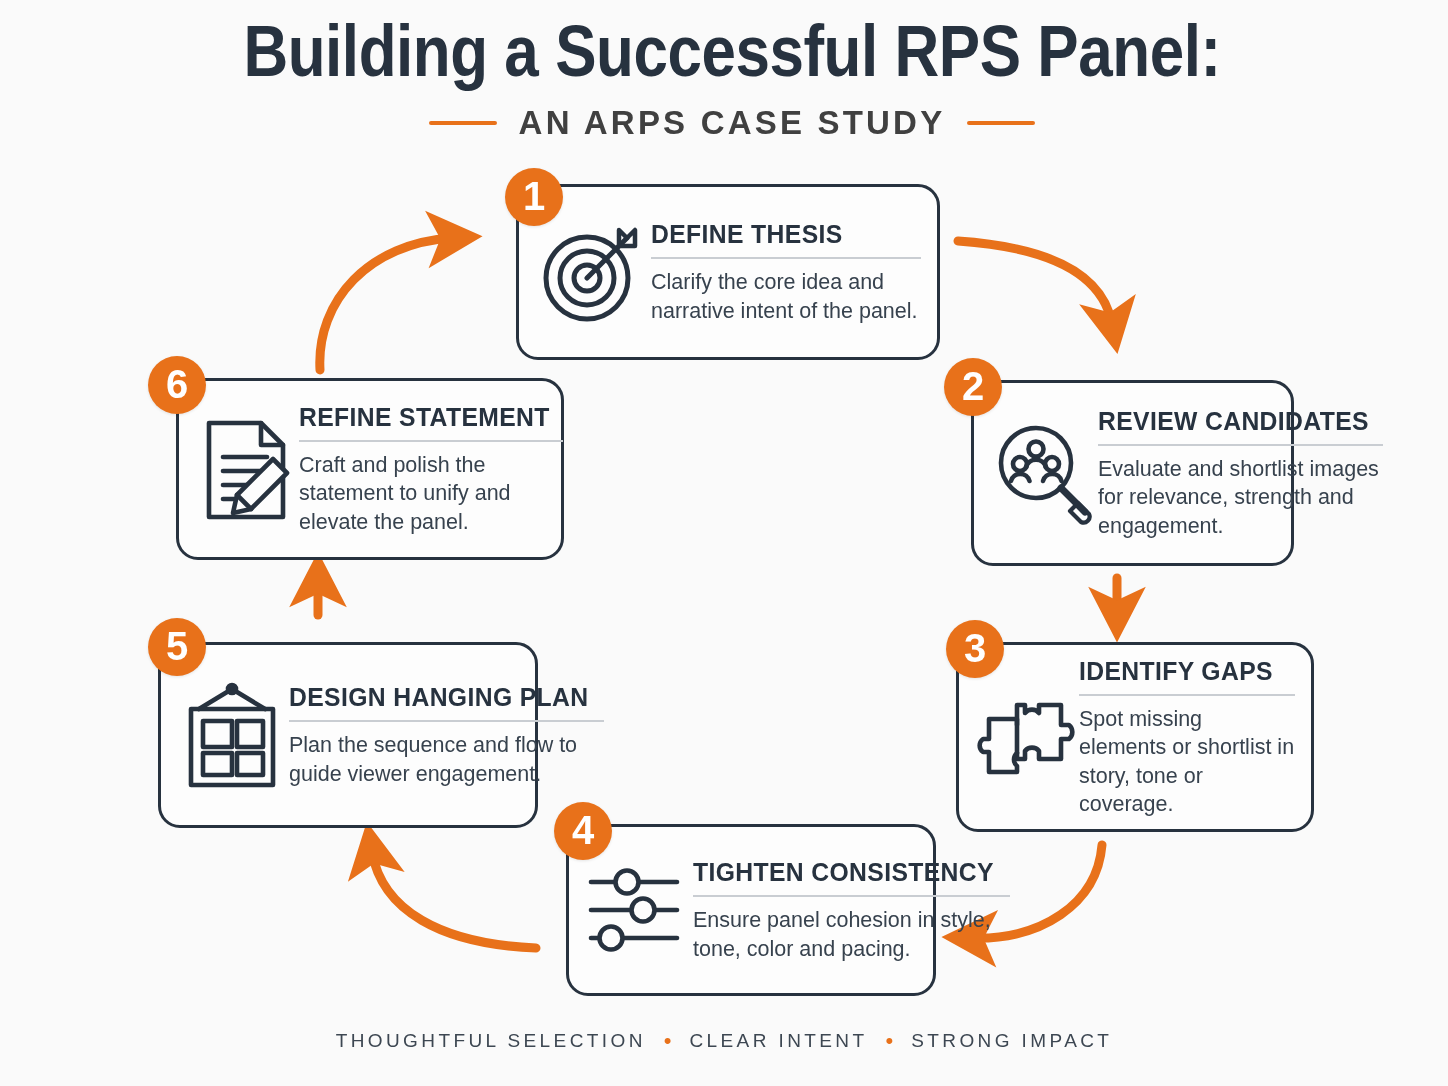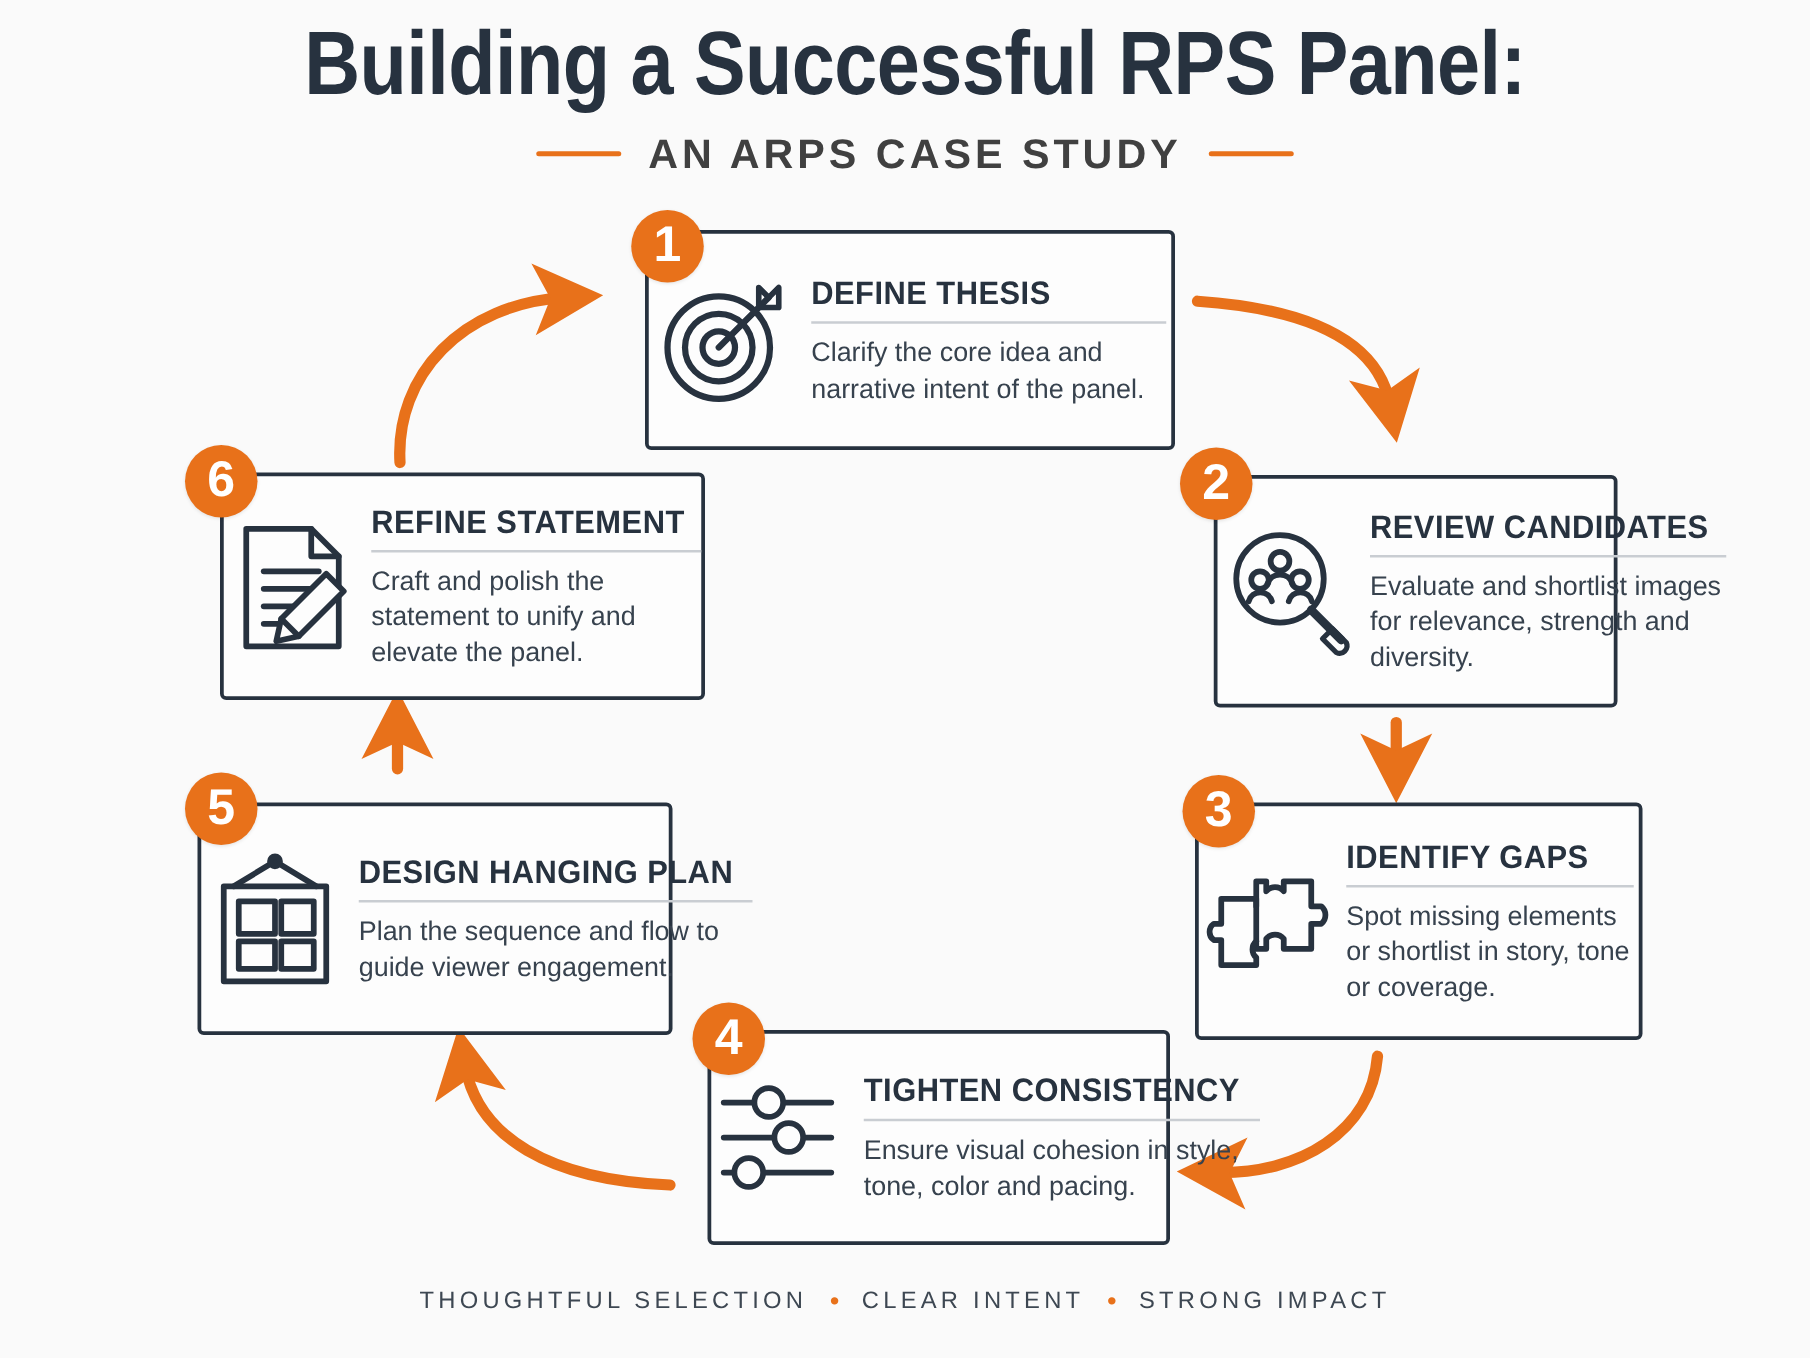--- a/index.html
+++ b/index.html
@@ -37,25 +37,24 @@
     letter-spacing:3.2px;
     color:#404040;
     white-space:nowrap;
   }
 
   
   .card {
     position:absolute;
     background:#FDFDFD;
     border:3.5px solid #27323F;
-    border-radius:5px;
+    border-radius:22px;
     display:flex;
     align-items:center;
-    padding:14px 4px;
-    gap:10px;
+    padding:14px 16px;
   }
   .card-icon { flex:0 0 auto; display:flex; align-items:center; justify-content:center; }
   .card-body { flex:1 1 auto; display:flex; flex-direction:column; }
   .card-title {
     font-family:"Liberation Sans Narrow","Liberation Sans", sans-serif;
     font-weight:bold;
     font-size:26px;
     letter-spacing:0.4px;
     color:#27323F;
     white-space:nowrap;
@@ -187,21 +186,21 @@
           <circle cx="30" cy="45" r="7"></circle>
           <path d="M21,62 a9.6,9.6 0 0 1 18.5,0"></path>
           <circle cx="62" cy="45" r="7"></circle>
           <path d="M53,62 a9.6,9.6 0 0 1 18.5,0"></path>
         </g>
       </svg>
     </div>
     <div class="card-body">
       <div class="card-title">REVIEW CANDIDATES</div>
       <div class="card-rule"></div>
-      <div class="card-desc">Evaluate and shortlist images for relevance, strength and diversity.</div>
+      <div class="card-desc">Evaluate and shortlist images for relevance, strength and engagement.</div>
     </div>
   </div>
 
   <div class="badge" id="badge-3">3</div>
   <div class="card" id="card-3">
     <div class="card-icon">
       <svg width="104" height="104" viewBox="0 0 104 104">
         <g fill="none" stroke="#27323F" stroke-width="4.6" stroke-linecap="round" stroke-linejoin="round">
           <path d="M50,20 v8 a9,9 0 0 1 14,0 v-8 h22 v20 h8 a9,9 0 0 1 0,14 h-8 v20 h-22 v-8 a9,9 0 0 0 -14,0 v8 h-8 V20 Z"></path>
           <path d="M42,40 v-6 H14 v20 h-6 a8,8 0 0 0 0,13 h6 v20 h28 v-6 a8.5,8.5 0 0 1 0,-13"></path>
@@ -225,21 +224,21 @@
           <path d="M6,52 H92"></path>
           <circle cx="58" cy="52" r="11.5" fill="#FDFDFD"></circle>
           <path d="M6,80 H92"></path>
           <circle cx="26" cy="80" r="11.5" fill="#FDFDFD"></circle>
         </g>
       </svg>
     </div>
     <div class="card-body">
       <div class="card-title">TIGHTEN CONSISTENCY</div>
       <div class="card-rule"></div>
-      <div class="card-desc">Ensure visual cohesion in style, tone, color and pacing.</div>
+      <div class="card-desc">Ensure panel cohesion in style, tone, color and pacing.</div>
     </div>
   </div>
 
   <div class="badge" id="badge-5">5</div>
   <div class="card" id="card-5">
     <div class="card-icon">
       <svg width="112" height="112" viewBox="0 0 112 112">
         <g fill="none" stroke="#27323F" stroke-width="4.6" stroke-linecap="round" stroke-linejoin="round">
           <path d="M22,30 L55,10 L88,30"></path>
           <circle cx="55" cy="10" r="4" fill="#27323F"></circle>

